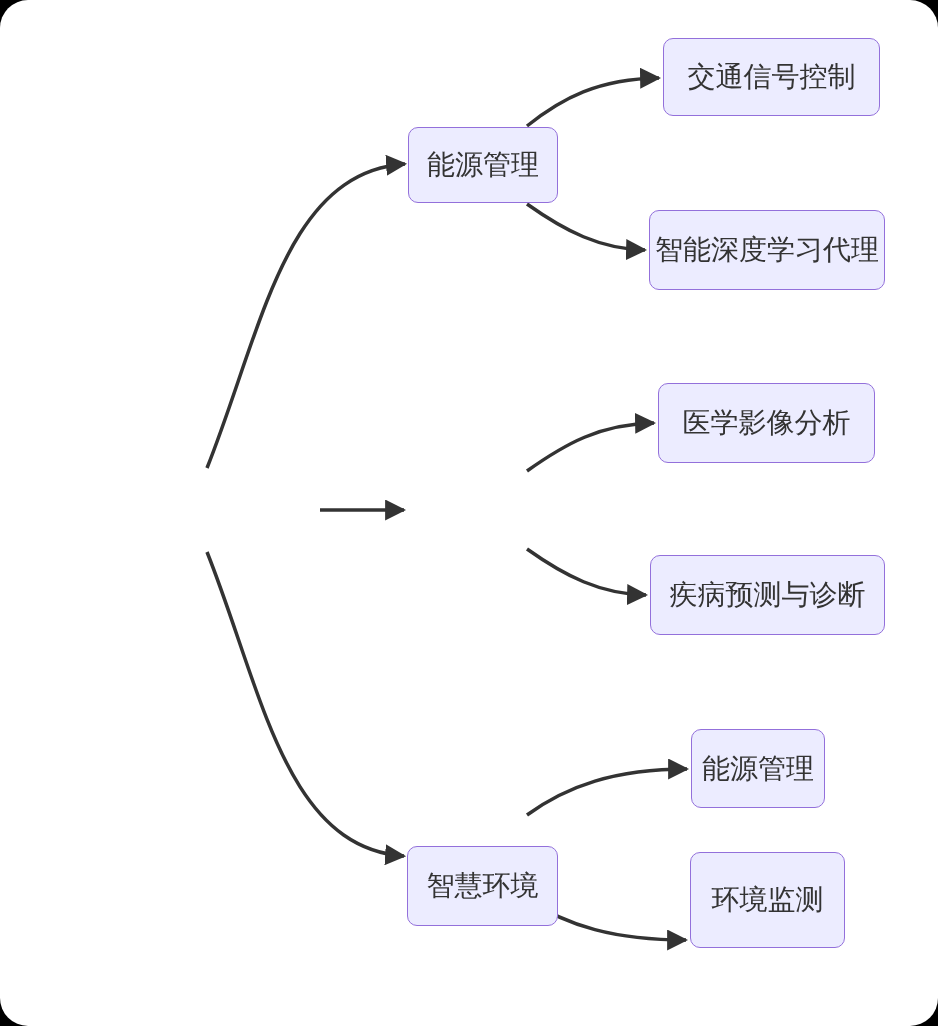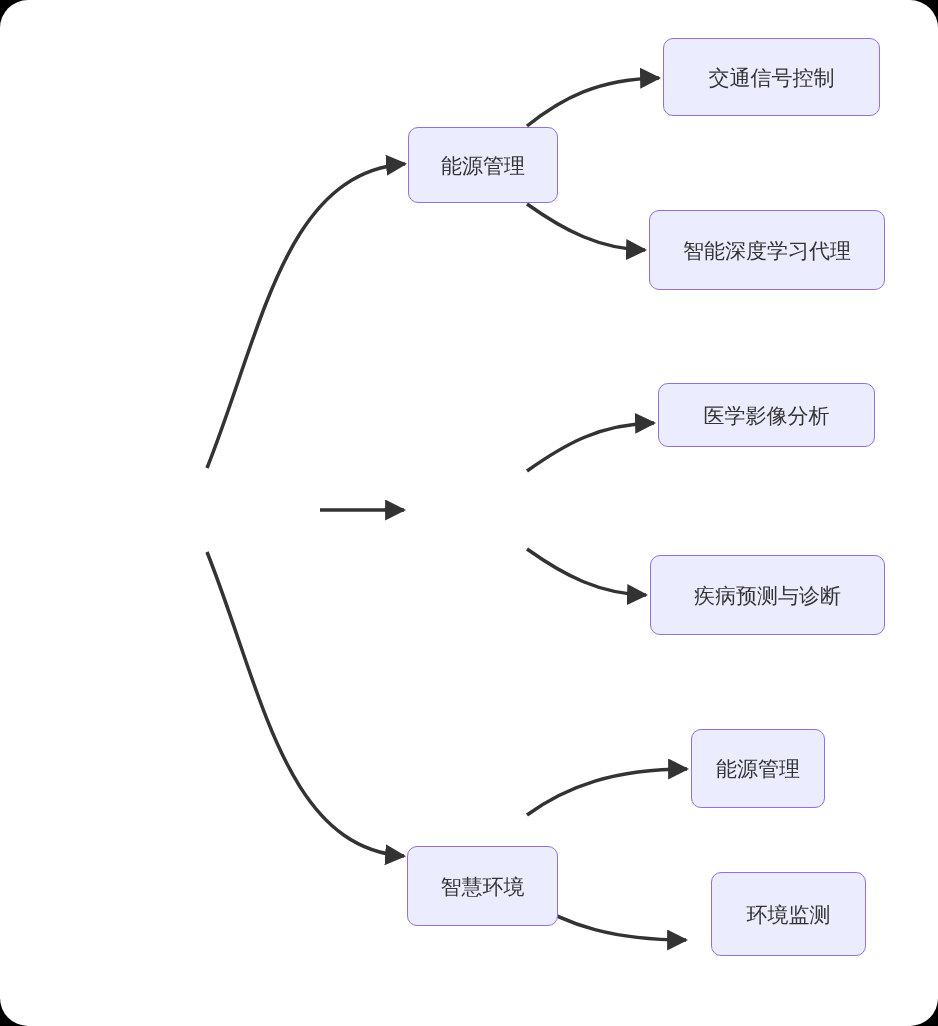--- a/index.html
+++ b/index.html
@@ -34,39 +34,39 @@
   }
   .node {
     position: absolute;
     display: flex;
     align-items: center;
     justify-content: center;
     box-sizing: border-box;
     background: var(--node-fill, #ECECFF);
     border: 1.5px solid var(--node-border, #9370DB);
     color: var(--text-color, #333333);
-    font-size: 21px;
+    font-size: 28px;
     line-height: 1;
     white-space: nowrap;
     text-align: center;
   }
   .node.rounded {
     border-radius: 10px;
   }
   
   .n-root        { left: 52px;  top: 468px; width: 266px; height: 84px; }
   .n-transport   { left: 408px; top: 127px; width: 150px; height: 76px; }
   .n-signal      { left: 663px; top: 38px;  width: 217px; height: 78px; }
   .n-vehicle     { left: 649px; top: 210px; width: 236px; height: 80px; }
   .n-medical     { left: 408px; top: 472px; width: 150px; height: 76px; }
-  .n-imaging     { left: 658px; top: 383px; width: 217px; height: 64px; }
+  .n-imaging     { left: 658px; top: 383px; width: 217px; height: 80px; }
   .n-disease     { left: 650px; top: 555px; width: 235px; height: 80px; }
   .n-environment { left: 407px; top: 846px; width: 151px; height: 80px; }
   .n-energy      { left: 691px; top: 729px; width: 134px; height: 79px; }
-  .n-monitor     { left: 690px; top: 872px; width: 155px; height: 84px; margin-left: 21px; }
+  .n-monitor     { left: 690px; top: 852px; width: 155px; height: 96px; }
 </style>
 </head>
 <body>
 
 <div class="canvas">
 
   <svg class="edges-layer" viewBox="0 0 938 1026" xmlns="http://www.w3.org/2000/svg">
     <defs>
       <marker id="arrow" viewBox="0 0 10 10" refX="9" refY="5" markerWidth="6" markerHeight="6" orient="auto">
         <path class="arrow-head" d="M 0 0 L 10 5 L 0 10 z"></path>

